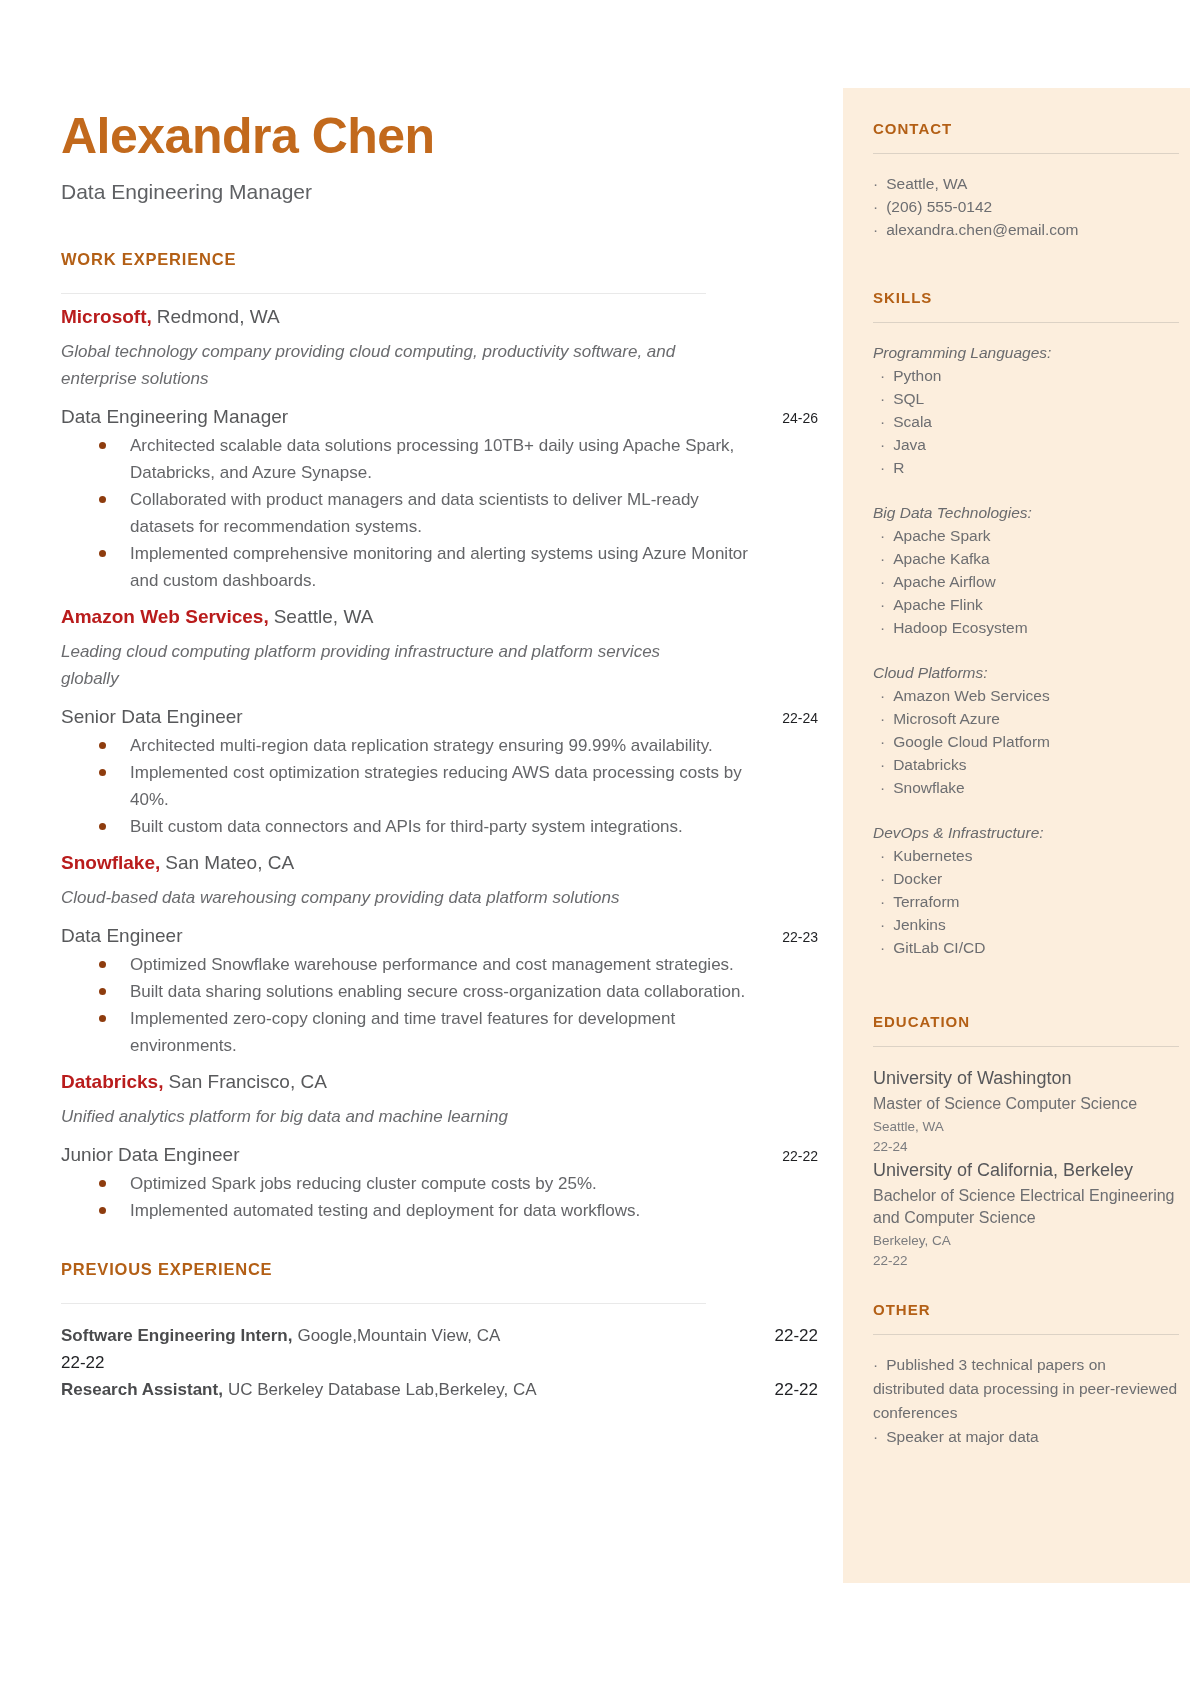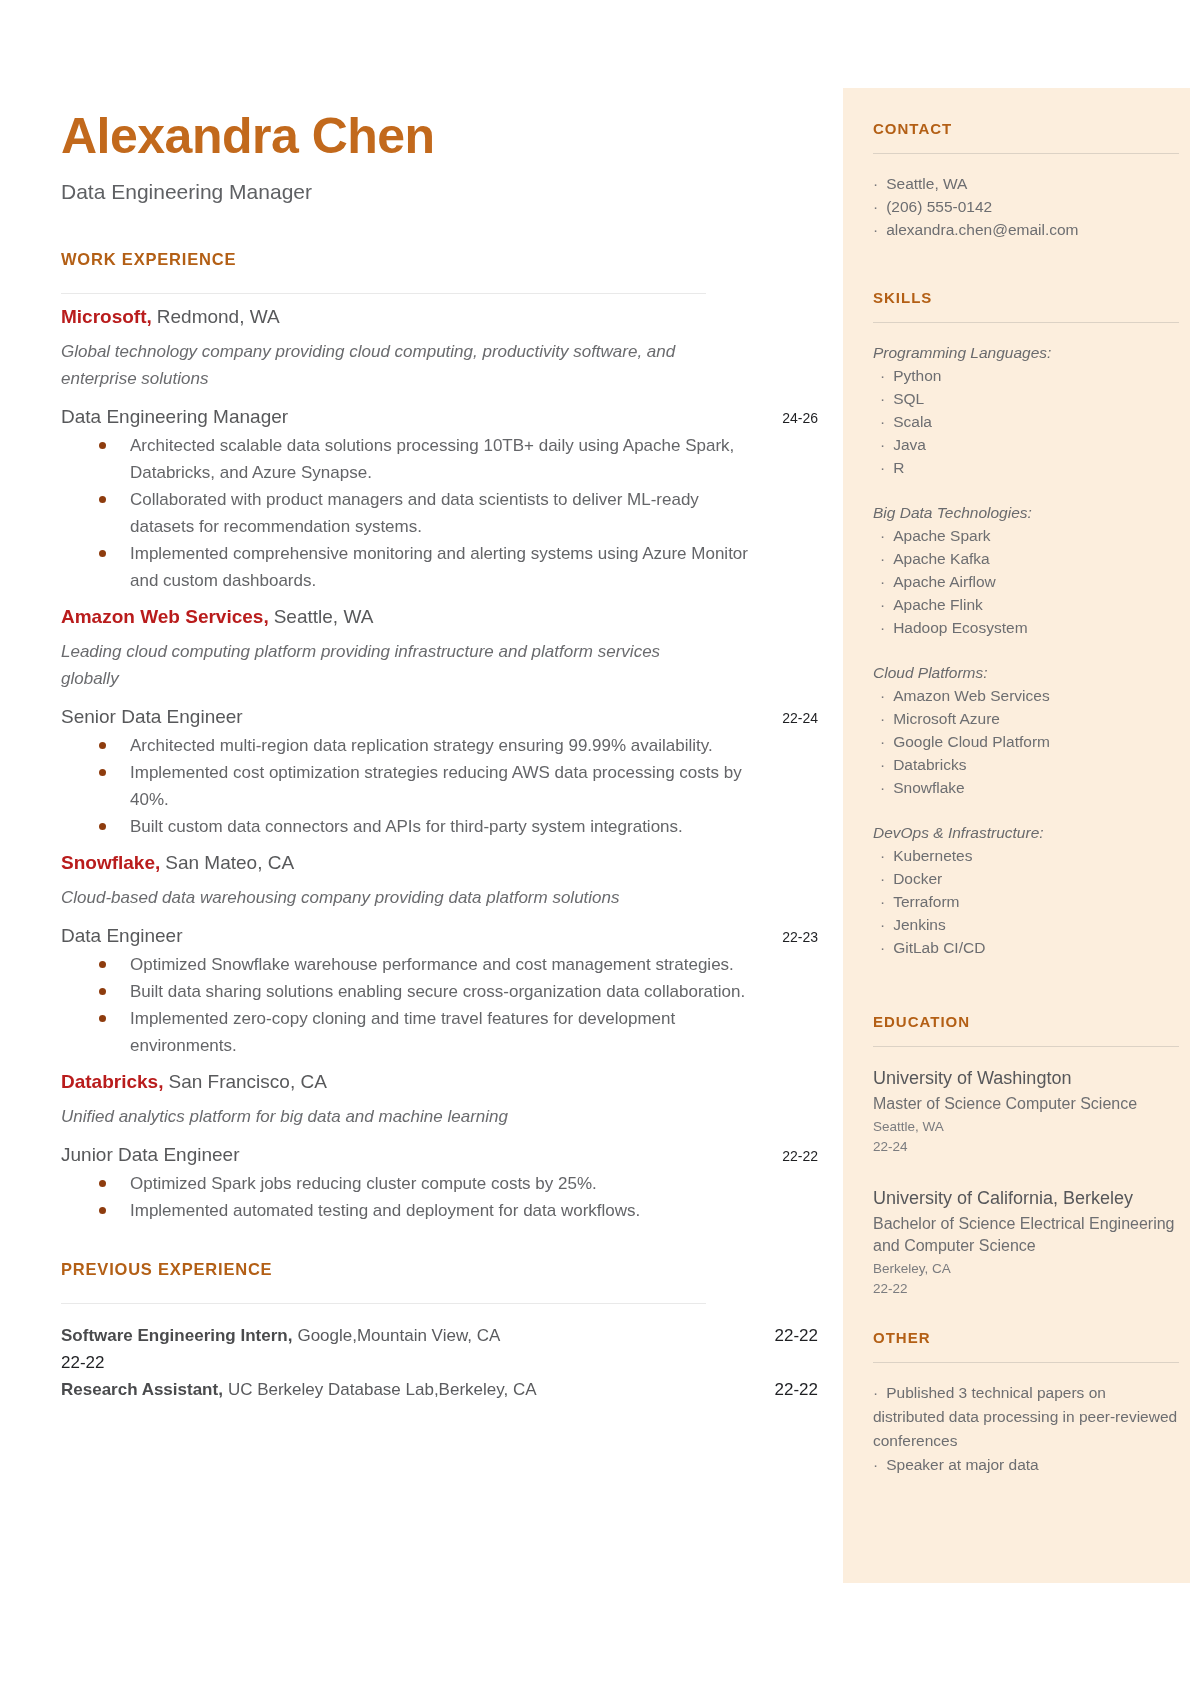--- a/index.html
+++ b/index.html
@@ -71,21 +71,21 @@
   .side-section.edu{margin-top:54px;}
   .side-section.other{margin-top:30px;}
   .contact-item{font-size:15.5px;color:#6d6e71;line-height:23px;}
   .contact-item::before,.skill-item::before,.other-item::before{
     content:"·";margin-right:8px;color:#77787b;
   }
   .skill-group{margin-top:22px;}
   .skill-group.first{margin-top:0;}
   .skill-label{font-style:italic;font-size:15.5px;color:#696a6d;line-height:23px;}
   .skill-item{font-size:15.5px;color:#6d6e71;line-height:23px;padding-left:7px;}
-  .edu-school{margin-top:28px;}
+  .edu-school{}
   .edu-school.first{margin-top:0;}
   .edu-name{font-size:18px;color:#56575a;line-height:26px;}
   .edu-degree{font-size:16px;color:#6d6e71;line-height:22px;margin-top:2px;}
   .edu-loc{font-size:13.5px;color:#7b7c7f;line-height:20px;margin-top:2px;}
   .edu-dates{font-size:13.5px;color:#7b7c7f;line-height:20px;}
   .other-item{font-size:15.5px;color:#6d6e71;line-height:24px;}
 </style>
 </head>
 <body>
 

